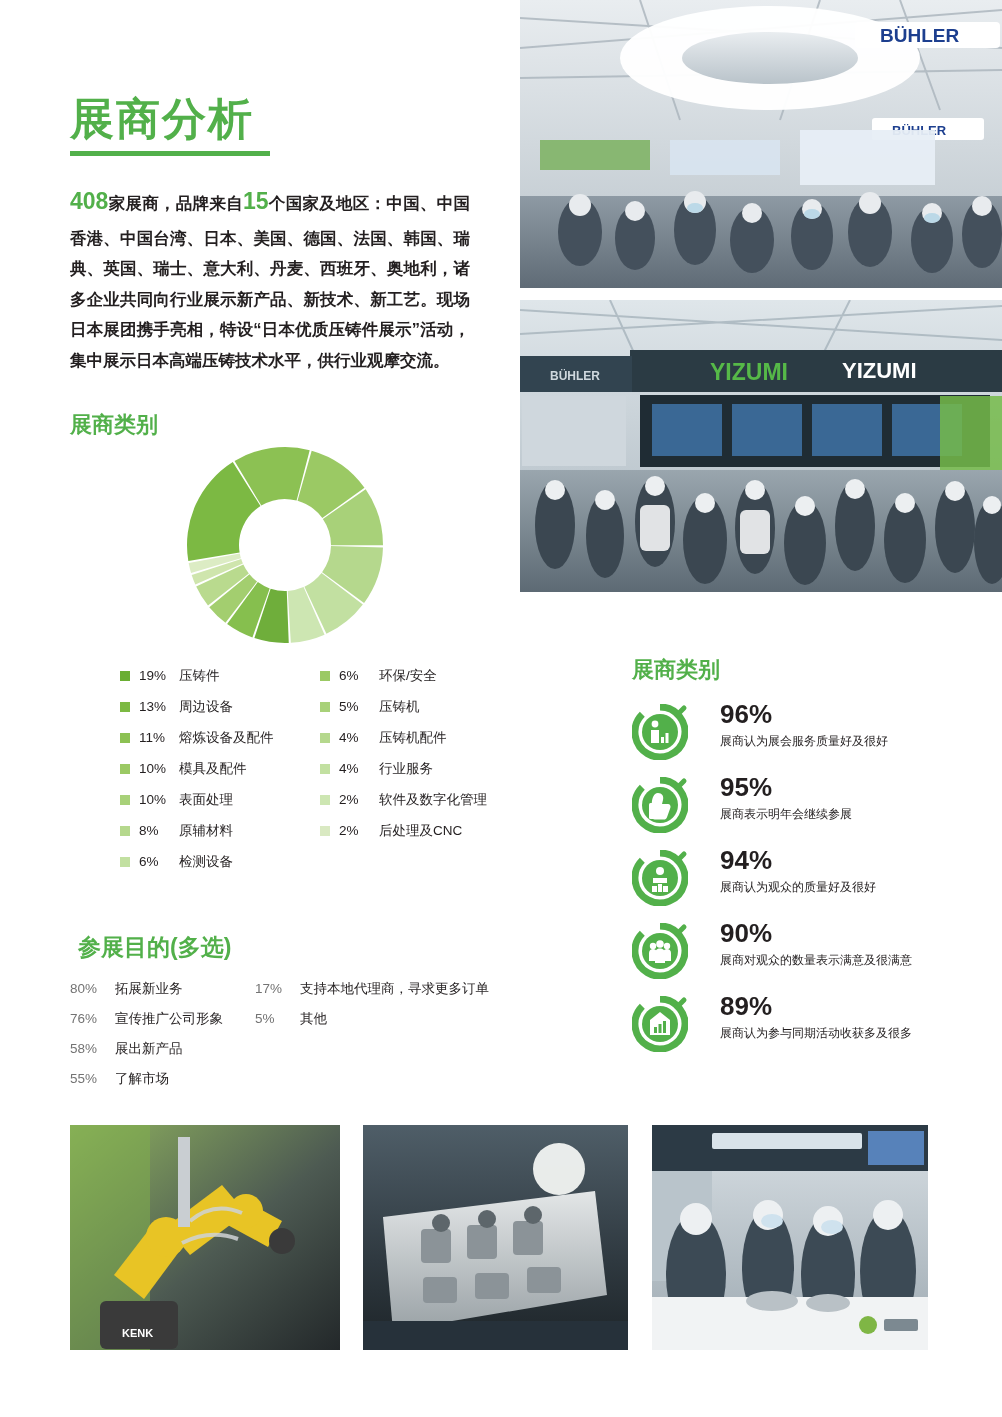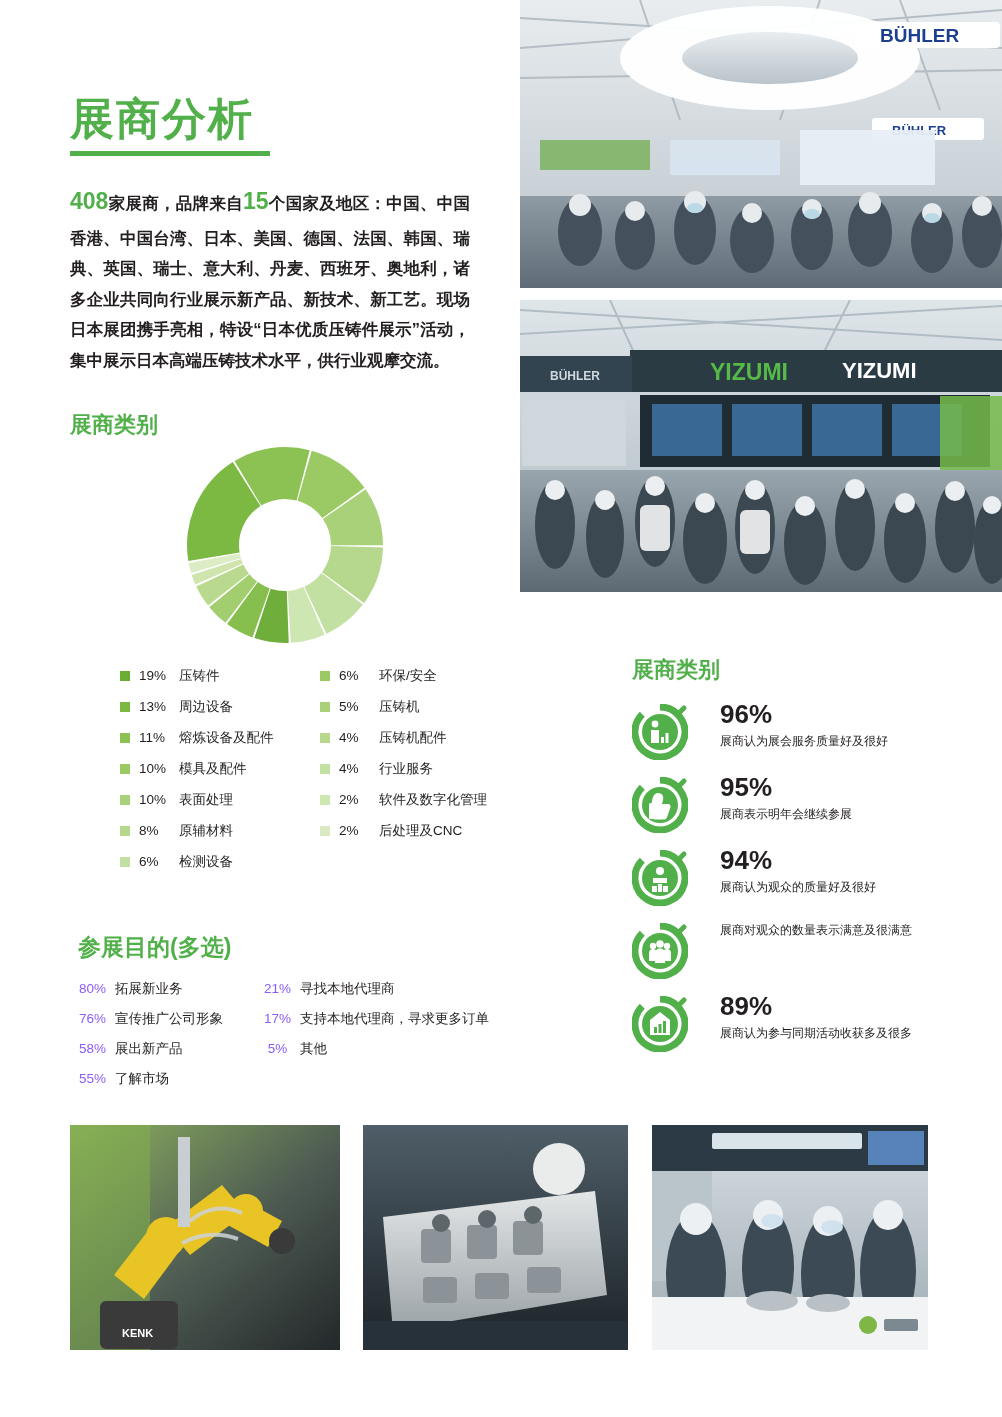--- a/index.html
+++ b/index.html
@@ -130,22 +130,21 @@
   .purpose-col.left { left: 0; }
   .purpose-col.right { left: 185px; }
   .purpose-item {
     display: flex;
     align-items: baseline;
     height: 30px;
   }
   .purpose-pct {
     width: 45px;
     flex: 0 0 auto;
-    color: #8b5cf6;
-    text-align: center;
+    color: #737373;
   }
   .purpose-label { white-space: nowrap; }
 
   
   .sat-list {
     position: absolute;
     left: 632px;
     top: 700px;
     width: 350px;
   }
@@ -321,24 +320,20 @@
         <span class="purpose-pct">58%</span>
         <span class="purpose-label">展出新产品</span>
       </div>
       <div class="purpose-item">
         <span class="purpose-pct">55%</span>
         <span class="purpose-label">了解市场</span>
       </div>
     </div>
     <div class="purpose-col right">
       <div class="purpose-item">
-        <span class="purpose-pct">21%</span>
-        <span class="purpose-label">寻找本地代理商</span>
-      </div>
-      <div class="purpose-item">
         <span class="purpose-pct">17%</span>
         <span class="purpose-label">支持本地代理商，寻求更多订单</span>
       </div>
       <div class="purpose-item">
         <span class="purpose-pct">5%</span>
         <span class="purpose-label">其他</span>
       </div>
     </div>
   </div>
 
@@ -403,20 +398,21 @@
           <circle cx="28" cy="28" r="18" fill="#52b04a"></circle>
           <circle cx="21" cy="23" r="3.2" fill="#ffffff"></circle>
           <circle cx="35" cy="23" r="3.2" fill="#ffffff"></circle>
           <circle cx="28" cy="21" r="3.8" fill="#ffffff"></circle>
           <path d="M17 30 c0-2.4 2-4 4-4 s4 1.6 4 4 v8 h-8z" fill="#ffffff"></path>
           <path d="M31 30 c0-2.4 2-4 4-4 s4 1.6 4 4 v8 h-8z" fill="#ffffff"></path>
           <path d="M23 30 c0-2.8 2.2-4.6 5-4.6 s5 1.8 5 4.6 v10 h-10z" fill="#ffffff"></path>
         </svg>
       </div>
       <div class="sat-text">
+        <div class="sat-pct">90%</div>
         <div class="sat-desc">展商对观众的数量表示满意及很满意</div>
       </div>
     </div>
 
     <div class="sat-item">
       <div class="sat-badge">
         <svg viewBox="0 0 56 56">
           <path d="M28 3 a25 25 0 1 1 -17.7 7.3" fill="none" stroke="#52b04a" stroke-width="7"></path>
           <path d="M46 10 l6 -6" stroke="#52b04a" stroke-width="5" stroke-linecap="round"></path>
           <circle cx="28" cy="28" r="18" fill="#52b04a"></circle>

